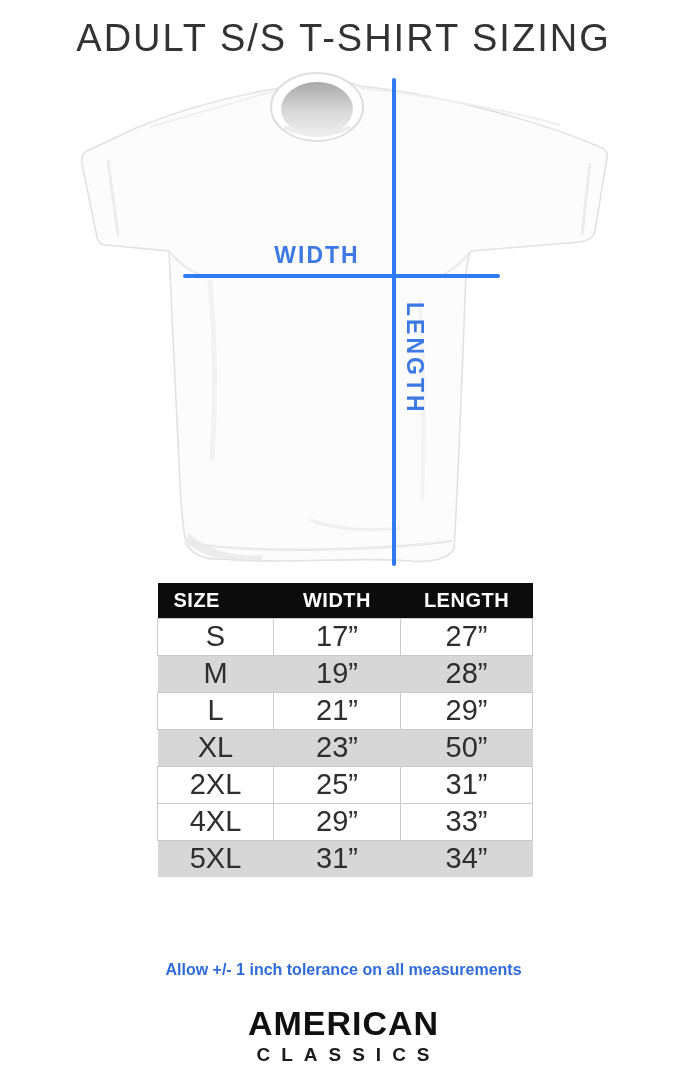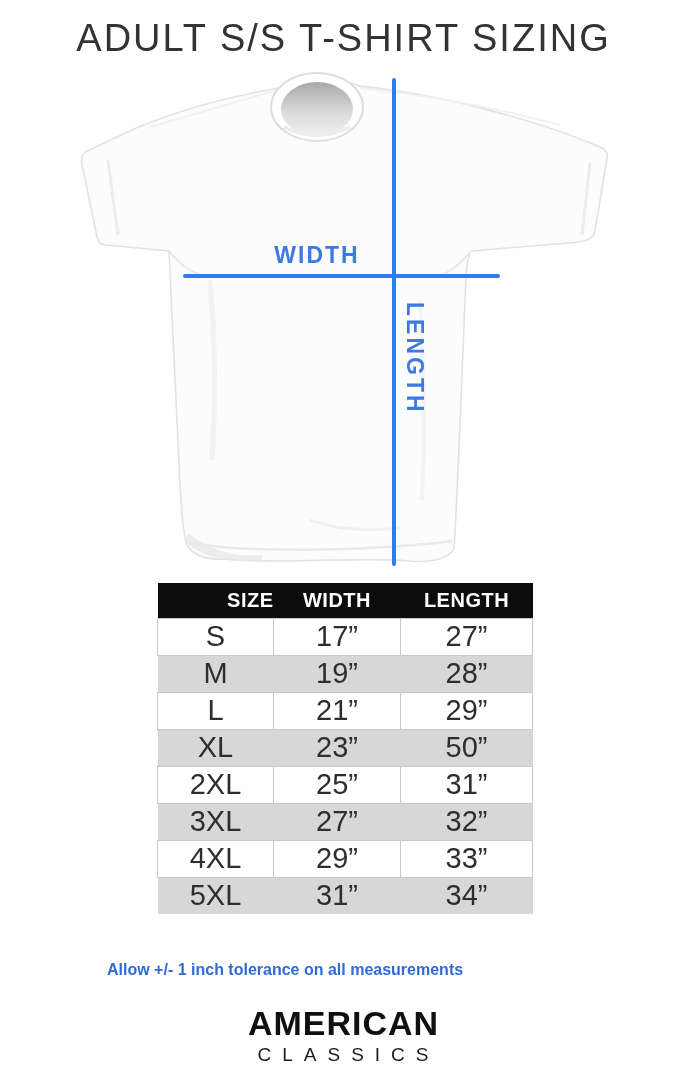--- a/index.html
+++ b/index.html
@@ -40,40 +40,40 @@
     border-collapse:collapse;table-layout:fixed;
   }
   .size-table col.c1{width:116px;}
   .size-table col.c2{width:127px;}
   .size-table col.c3{width:132px;}
   .size-table thead tr{height:35px;}
   .size-table th{
     background:var(--header-black);color:#fff;font-size:20px;font-weight:bold;
     letter-spacing:.5px;text-align:center;vertical-align:middle;
   }
-  .size-table th.first{text-align:right;padding-left:8px;}
+  .size-table th.first{text-align:left;padding-left:16px;}
   .size-table tbody tr{height:37px;}
   .size-table td{
     text-align:center;vertical-align:middle;
     font-size:29px;font-weight:300;color:#2e2e2e;
     font-stretch:semi-condensed;
   }
   .size-table tr.w td{background:#ffffff;border:1px solid var(--cell-border);}
   .size-table tr.g td{background:var(--row-gray);border:none;}
   .note{
-    position:absolute;top:961px;left:107px;width:473px;
+    position:absolute;top:961px;left:107px;width:473px;text-align:center;
     font-size:16px;font-weight:bold;color:var(--note-blue);
   }
   .brand{position:absolute;top:996px;left:0;width:687px;text-align:center;}
   .brand-line1{
     font-size:34px;font-weight:bold;letter-spacing:1px;color:#101010;margin-top:8px;
   }
   .brand-line2{
     margin-top:1px;margin-left:10px;
-    font-size:19px;font-weight:400;letter-spacing:11px;color:#1c1c1c;
+    font-size:19px;font-weight:700;letter-spacing:11px;color:#1c1c1c;
   }
 </style>
 </head>
 <body>
 
 <div class="page">
 
   <div class="title">ADULT S/S T-SHIRT SIZING</div>
 
   <svg class="shirt-svg" viewBox="0 0 570 505" xmlns="http://www.w3.org/2000/svg">
@@ -164,25 +164,20 @@
       <tr class="g">
         <td>XL</td>
         <td>23”</td>
         <td>50”</td>
       </tr>
       <tr class="w">
         <td>2XL</td>
         <td>25”</td>
         <td>31”</td>
       </tr>
-      <tr class="g">
-        <td>3XL</td>
-        <td>27”</td>
-        <td>32”</td>
-      </tr>
       <tr class="w">
         <td>4XL</td>
         <td>29”</td>
         <td>33”</td>
       </tr>
       <tr class="g">
         <td>5XL</td>
         <td>31”</td>
         <td>34”</td>
       </tr>

